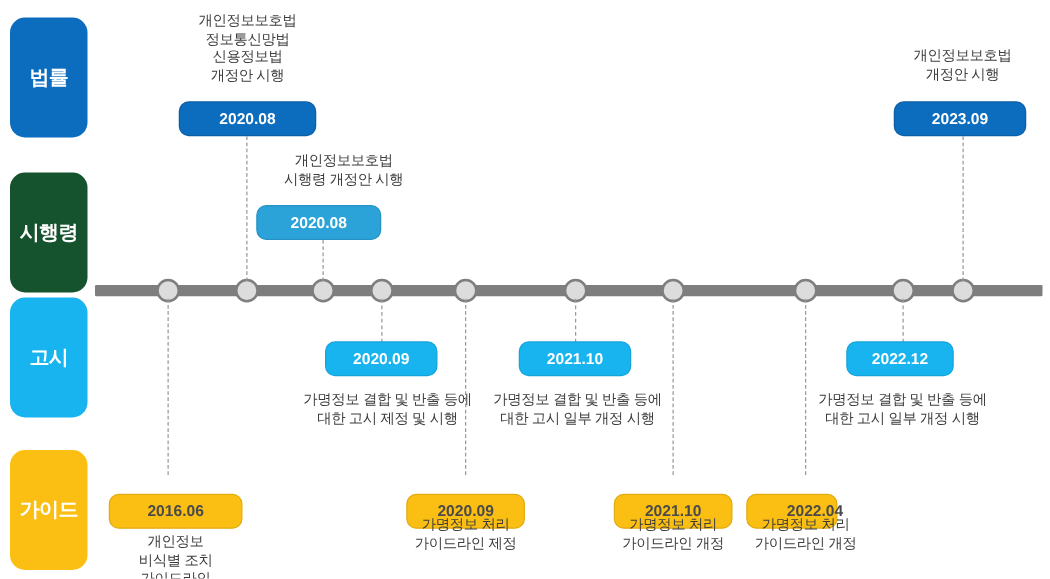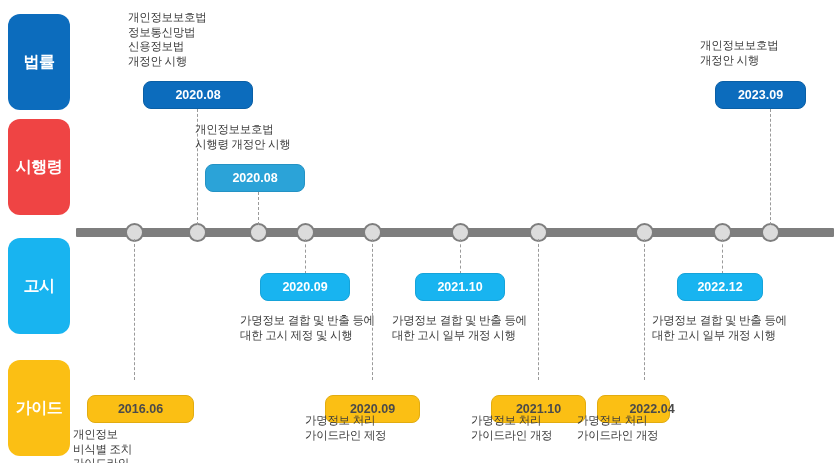--- a/index.html
+++ b/index.html
@@ -27,21 +27,21 @@
     display: flex;
     align-items: center;
     justify-content: center;
     color: #ffffff;
     font-size: 16px;
     font-weight: bold;
     letter-spacing: -0.5px;
     box-sizing: border-box;
   }
   .cat-law      { top: 14px;  height: 96px; background: #0C6CBD; }
-  .cat-decree   { top: 119px; height: 96px; background: #ef4444; }
+  .cat-decree   { top: 138px; height: 96px; background: #14532d; }
   .cat-notice   { top: 238px; height: 96px; background: #18B4F0; }
   .cat-guide    { top: 360px; height: 96px; background: #FBBF14; }
 
   
   .axis-line {
     position: absolute;
     left: 76px;
     top: 228px;
     width: 758px;
     height: 9px;
@@ -84,20 +84,21 @@
   .badge-decree { background: #2BA3D8; color: #ffffff; border: 1px solid #2492c4; }
   .badge-notice { background: #18B4F0; color: #ffffff; border: 1px solid #16a3d9; }
   .badge-guide  { background: #FBBF14; color: #4a4a4a; border: 1px solid #e2ac10; margin-top: 16px; }
 
   
   .caption {
     position: absolute;
     font-size: 11.5px;
     line-height: 14.5px;
     color: #3c3c3c;
+    text-align: center;
     letter-spacing: -0.3px;
     white-space: pre-line;
   }
 </style>
 </head>
 <body>
 
 <div id="canvas">
 
   <div class="cat-chip cat-law">
@@ -130,21 +131,21 @@
 정보통신망법
 신용정보법
 개정안 시행</div>
   <div class="badge badge-law" style="left:143px; top:81px; width:110px;">
     <span>2020.08</span>
   </div>
   <div class="connector" style="left:197px; top:109px; height:116px;"></div>
 
   <div class="caption" style="left:700px; top:38px; width:140px;">개인정보보호법
 개정안 시행</div>
-  <div class="badge badge-law" style="left:715px; top:81px; width:91px;">
+  <div class="badge badge-law" style="left:715px; top:81px; width:106px;">
     <span>2023.09</span>
   </div>
   <div class="connector" style="left:770px; top:109px; height:116px;"></div>
 
   <div class="caption" style="left:195px; top:122px; width:160px;">개인정보보호법
 시행령 개정안 시행</div>
   <div class="badge badge-decree" style="left:205px; top:164px; width:100px;">
     <span>2020.08</span>
   </div>
   <div class="connector" style="left:258px; top:192px; height:33px;"></div>

